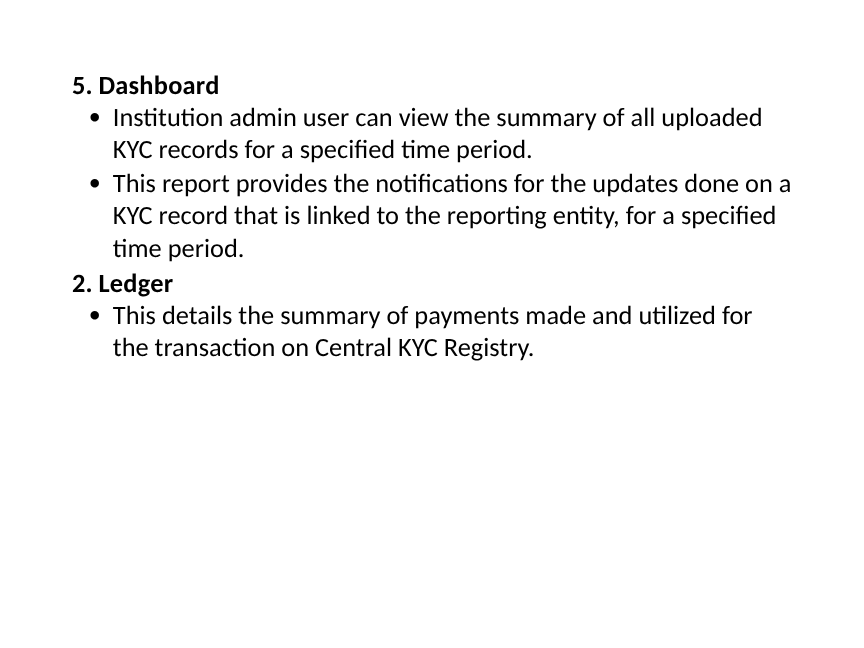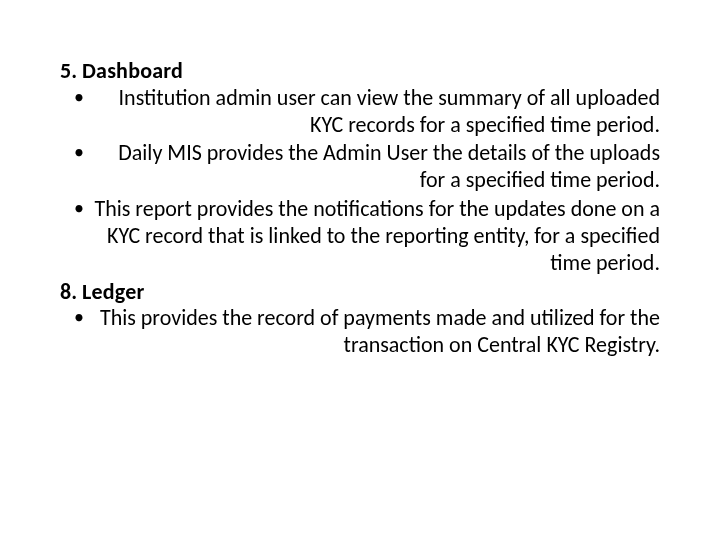--- a/index.html
+++ b/index.html
@@ -21,21 +21,20 @@
   }
   .heading {
     font-weight: 700;
     margin: 0;
     letter-spacing: 0.2px;
   }
   ul.bullets {
     list-style: none;
     margin: 0 0 2px 0;
     padding: 0 0 0 34px;
-    text-align: right;
   }
   ul.bullets li {
     position: relative;
     padding-left: 0;
   }
   ul.bullets li::before {
     content: "•";
     position: absolute;
     left: -20px;
     top: 0;
@@ -46,26 +45,23 @@
 </head>
 <body>
 
 <div class="slide">
 
   <p class="heading">5. Dashboard</p>
   <ul class="bullets">
     <li>Institution admin user can view the summary of all uploaded KYC records for a specified time period.</li>
   </ul>
 
-  <ul class="bullets">
-    <li>Daily MIS provides the Admin User the details of the uploads for a specified time period.</li>
-  </ul>
 
   <ul class="bullets">
     <li>This report provides the notifications for the updates done on a KYC record that is linked to the reporting entity, for a specified time period.</li>
   </ul>
 
-  <p class="heading">8. Ledger</p>
+  <p class="heading">2. Ledger</p>
   <ul class="bullets">
-    <li>This provides the record of payments made and utilized for the transaction on Central KYC Registry.</li>
+    <li>This details the summary of payments made and utilized for the transaction on Central KYC Registry.</li>
   </ul>
 
 </div>
 
 </body></html>

